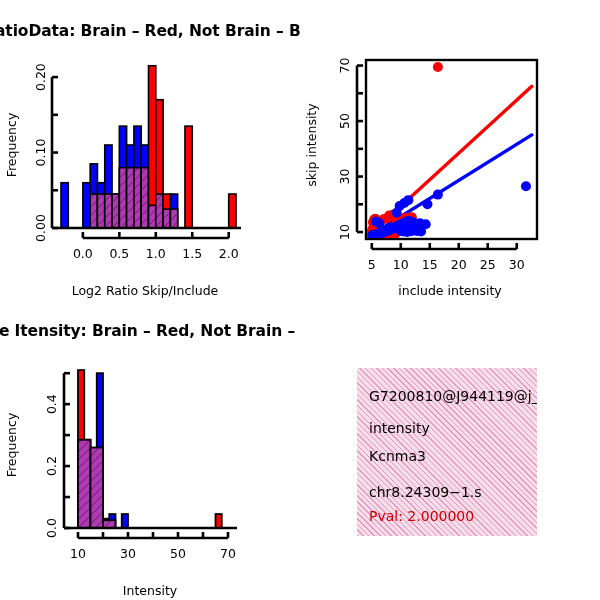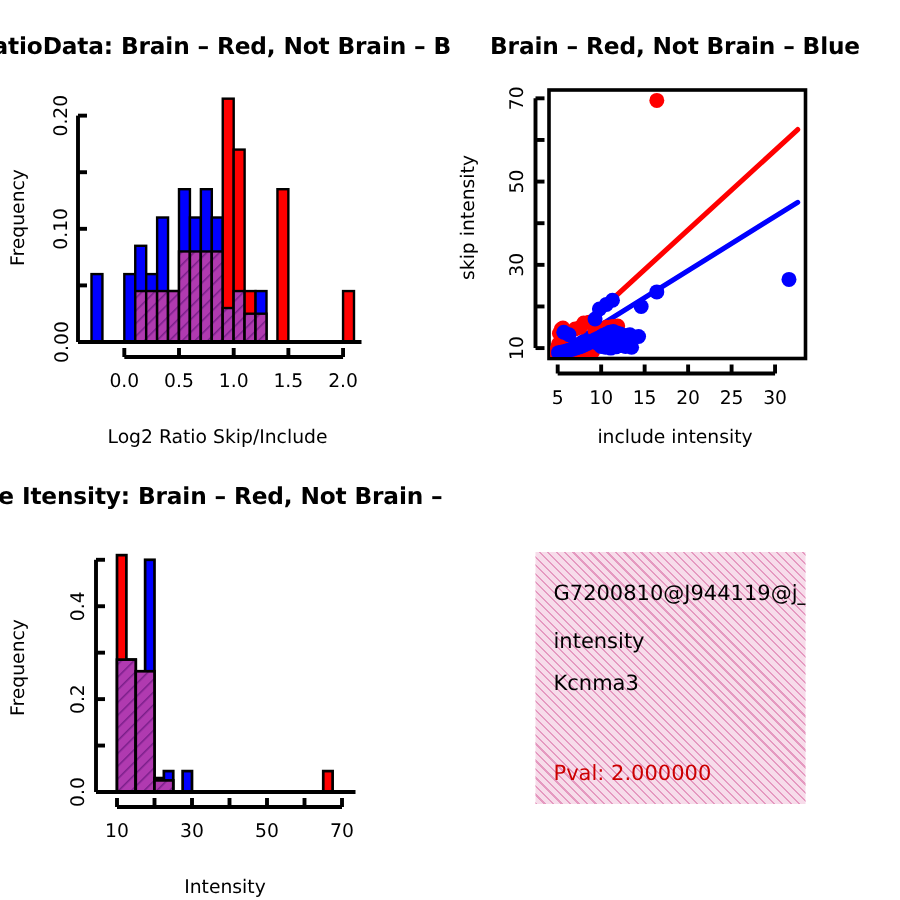--- a/index.html
+++ b/index.html
@@ -147,21 +147,20 @@
     <defs>
           <pattern id="hatchA" width="6" height="6" patternUnits="userSpaceOnUse" patternTransform="rotate(45)">
             <rect width="6" height="6" fill="#b03ab0"></rect>
             <line x1="0" y1="0" x2="0" y2="6" stroke="#7a1e8a" stroke-width="2"></line>
           </pattern>
         </defs>
       </svg>
   </div>
 
   <div class="panel" id="panel-scatter">
-    <div class="panel-title">Brain – Red, Not Brain – Blue</div>
     <svg class="plotsvg" width="300" height="300" viewBox="0 0 300 300">
       <g id="scatter-frame">
           <rect x="66" y="60" width="171" height="179" fill="none" stroke="#000" stroke-width="2.4"></rect>
         </g>
       <g id="scatter-lines" clip-path="url(#scClip)">
           <line x1="67.73898305084745" y1="236.50232558139535" x2="231.78305084745764" y2="86.36434108527132" stroke="#ff0000" stroke-width="3.4" stroke-linecap="round"></line>
           <line x1="67.73898305084745" y1="237.05736434108528" x2="231.78305084745764" y2="134.93023255813952" stroke="#0000ff" stroke-width="3.4" stroke-linecap="round"></line>
         </g>
       <g id="scatter-points" clip-path="url(#scClip)">
           <circle cx="137.8779661016949" cy="66.93798449612402" r="5" fill="#ff0000"></circle>
@@ -330,17 +329,18 @@
           </pattern>
         </defs>
       </svg>
   </div>
 
   <div class="panel" id="panel-info">
     <div class="info-box">
       <div class="info-line l0">G7200810@J944119@j_</div>
       <div class="info-line l1">intensity</div>
       <div class="info-line l2">Kcnma3</div>
+      <div class="info-line l3">chr8.24309−1.s</div>
       <div class="info-line l4">Pval: 2.000000</div>
     </div>
   </div>
 
 </div>
 
 </body></html>

